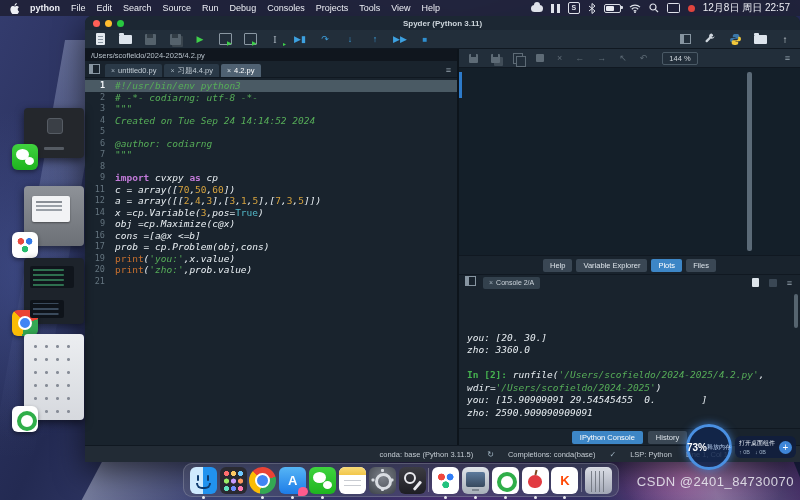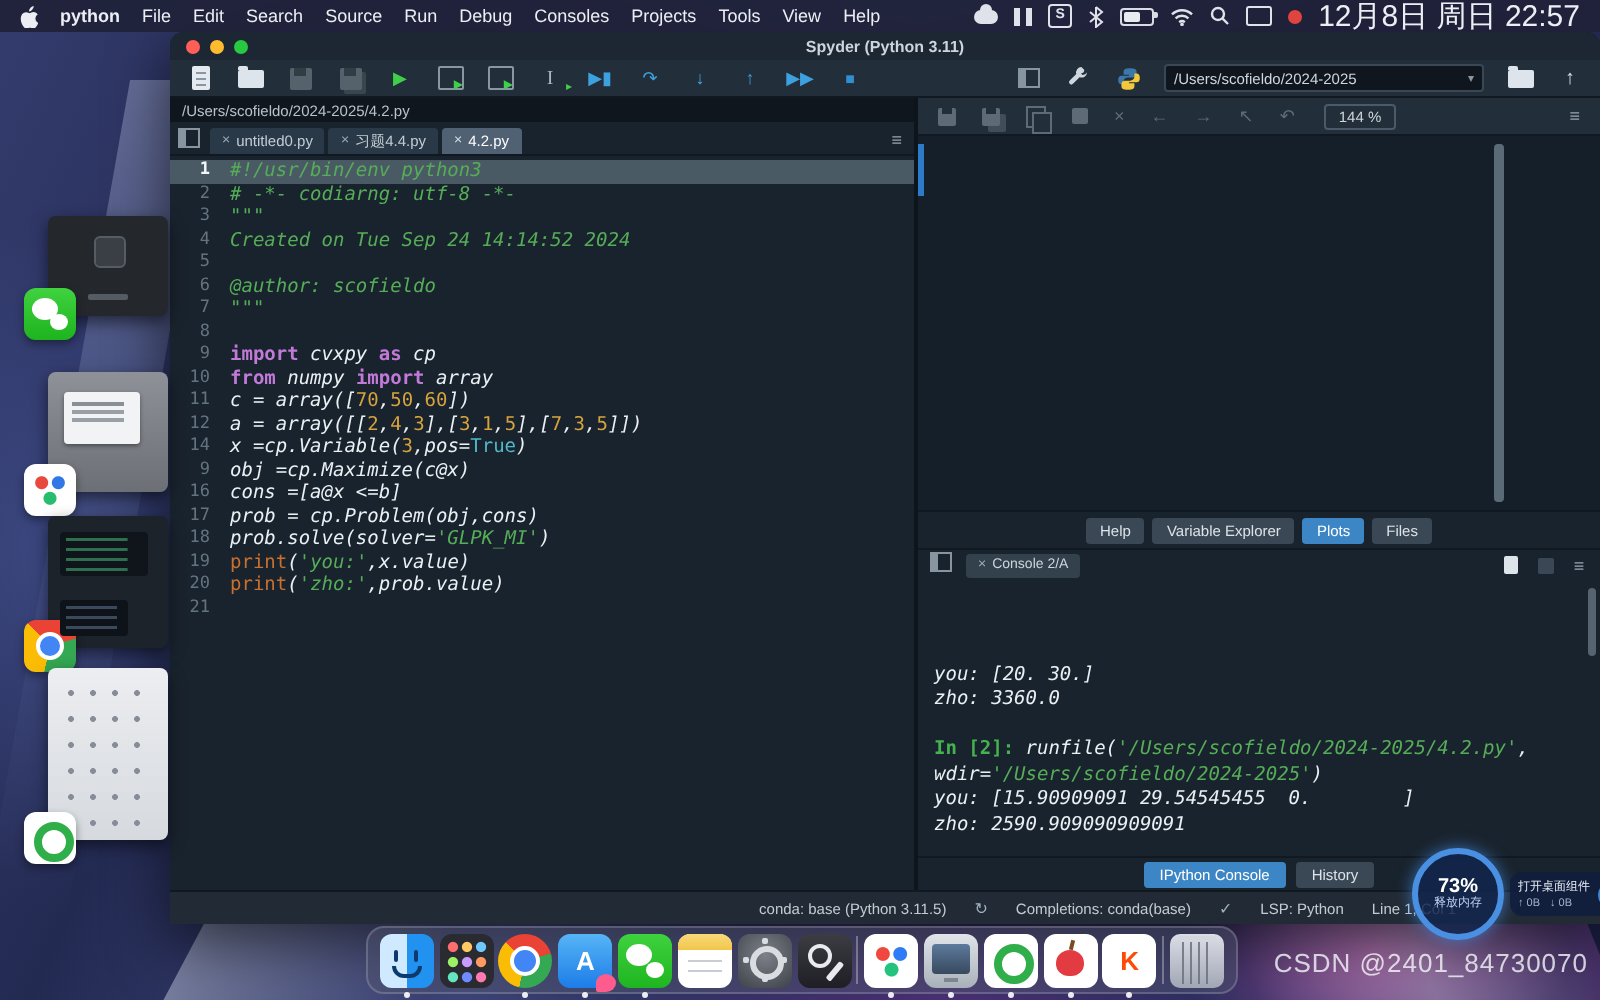--- a/index.html
+++ b/index.html
@@ -14,21 +14,21 @@
   .s2{left:95px;top:450px;width:130px;height:50px;transform:skewX(-28deg);background:linear-gradient(90deg,rgba(230,236,252,.4),transparent);}
   .s3{left:620px;top:455px;width:180px;height:45px;transform:skewX(22deg);background:linear-gradient(90deg,transparent,rgba(225,230,250,.35),rgba(180,90,200,.3));}
 
   
   .menubar{position:absolute;left:0;top:0;width:800px;height:16px;background:rgba(32,34,56,.92);
     display:flex;align-items:center;padding:0 10px;box-sizing:border-box;z-index:10;color:#eceef4;font-size:9px;gap:11px;}
   .mitem{white-space:nowrap;}
   .mapp{font-weight:bold;}
   .msp{flex:1;}
   .mright{display:flex;align-items:center;gap:8px;}
-  .mclock{font-size:15px;white-space:nowrap;}
+  .mclock{font-size:10px;white-space:nowrap;}
   .ic{display:inline-flex;align-items:center;justify-content:center;}
   .i-sbox{width:10px;height:10px;border:1px solid #dfe2ea;border-radius:2px;color:#dfe2ea;font-size:7px;font-weight:bold;line-height:10px;text-align:center;}
   .i-bars{width:9px;height:9px;border-left:3px solid #dfe2ea;border-right:3px solid #dfe2ea;box-sizing:border-box;}
   .i-batt{position:relative;width:15px;height:7px;border:1px solid #d9dce4;border-radius:2px;}
   .i-batt::before{content:"";position:absolute;left:1px;top:1px;bottom:1px;width:8px;background:#e8eaf0;border-radius:1px;}
   .i-batt::after{content:"";position:absolute;right:-3px;top:1.5px;width:2px;height:3px;background:#d9dce4;border-radius:0 1px 1px 0;}
   .i-display{width:11px;height:8px;border:1px solid #dfe2ea;border-radius:1.5px;}
   .i-dot{width:7px;height:7px;border-radius:50%;background:#e0443e;}
   .i-cloud{width:12px;height:7px;background:#dfe2ea;border-radius:4px;position:relative;}
   .i-cloud::before{content:"";position:absolute;left:3px;top:-3px;width:6px;height:6px;background:#dfe2ea;border-radius:50%;}
@@ -204,21 +204,21 @@
   .dk-redfruit::before{content:"";position:absolute;left:50%;top:8px;width:14px;height:13px;margin-left:-7px;background:#e23b41;border-radius:50% 50% 46% 46%;}
   .dk-redfruit::after{content:"";position:absolute;left:13px;top:3px;width:2px;height:5px;background:#7a4a22;transform:rotate(14deg);}
   .dk-kwai{background:#fff;display:flex;align-items:center;justify-content:center;color:#ff4906;font-weight:bold;font-size:13px;}
   .dk-trash{background:linear-gradient(180deg,rgba(237,240,246,.9),rgba(178,184,194,.85));border-radius:5px;}
   .dk-trash::before{content:"";position:absolute;left:6px;right:6px;top:4px;bottom:2px;background:repeating-linear-gradient(90deg,rgba(108,113,123,.85) 0 1px,transparent 1px 4px);}
   .dk-trash::after{content:"";position:absolute;left:4px;right:4px;top:1.5px;height:2px;background:#d3d7de;border-radius:1px;}
 
   
   .memwidget{position:absolute;left:686px;top:423px;width:116px;height:48px;z-index:20;display:flex;align-items:center;}
   .memcircle{width:40px;height:40px;border-radius:50%;border:3px solid #4a90e2;background:rgba(18,38,78,.85);
-    box-shadow:0 0 8px rgba(70,140,230,.7);display:flex;flex-direction:column;align-items:center;justify-content:center;flex:none;margin-left:20px;}
+    box-shadow:0 0 8px rgba(70,140,230,.7);display:flex;align-items:center;justify-content:center;flex:none;}
   .mempct{color:#fff;font-size:10px;font-weight:bold;line-height:11px;}
   .memlbl{color:#b9d0ef;font-size:6px;line-height:7px;white-space:nowrap;}
   .mempanel{background:rgba(16,30,62,.88);border-radius:6px;padding:3px 4px;margin-left:3px;display:flex;align-items:center;gap:4px;}
   .mpcol{display:flex;flex-direction:column;gap:1px;}
   .mptitle{color:#e8eef6;font-size:6px;white-space:nowrap;}
   .mprow{color:#9fb2c8;font-size:5.5px;display:flex;gap:5px;white-space:nowrap;}
   .memplus{width:13px;height:13px;border-radius:50%;background:#3f86d8;color:#fff;font-size:10px;line-height:13px;text-align:center;flex:none;}
 
   .watermark{position:absolute;right:6px;top:474px;font-size:13px;color:rgba(242,243,248,.82);z-index:6;letter-spacing:.5px;}
 
@@ -339,24 +339,20 @@
         <svg width="12" height="12" viewBox="0 0 24 24">
             <path fill="#cfd6dd" d="M21 6.2a5.4 5.4 0 0 1-7.4 5L7 17.8a2.3 2.3 0 1 1-3.3-3.3l6.6-6.6A5.4 5.4 0 0 1 15.4 1l3 3-.8 2.6-2.6.8 1.6 1.6 2.6-.8z"></path>
           </svg>
       </span>
       <span class="tb">
         <svg width="13" height="13" viewBox="0 0 24 24">
             <path fill="#3b77a8" d="M12 2c-3 0-5 1-5 3v3h5v1H5c-2 0-3 1.5-3 4s1 4 3 4h2v-3c0-2 2-3.5 4-3.5h5c1.7 0 3-1.3 3-3V5c0-2-2-3-5-3h-2z"></path>
             <path fill="#f2c83c" d="M12 22c3 0 5-1 5-3v-3h-5v-1h7c2 0 3-1.5 3-4s-1-4-3-4h-2v3c0 2-2 3.5-4 3.5H8c-1.7 0-3 1.3-3 3V19c0 2 2 3 5 3h2z"></path>
           </svg>
       </span>
-      <span class="wd-combo">
-        <span class="txt">/Users/scofieldo/2024-2025</span>
-        <span class="arr">▾</span>
-      </span>
       <span class="tb">
           <span class="folder"></span>
         </span>
       <span class="tb upar">↑</span>
     </div>
 
     <div class="main">
       <div class="leftcol">
         <div class="pathbar">/Users/scofieldo/2024-2025/4.2.py</div>
         <div class="etabbar">
@@ -377,32 +373,30 @@
             </span>
           <span class="etabsp"></span>
           <span class="menuglyph">≡</span>
         </div>
         <div id="code">
             <div class="cl hl"><span class="ln">1</span><span class="lc"><span class="k-c">#!/usr/bin/env python3</span></span></div>
             <div class="cl"><span class="ln">2</span><span class="lc"><span class="k-c"># -*- codiarng: utf-8 -*-</span></span></div>
             <div class="cl"><span class="ln">3</span><span class="lc"><span class="k-s">"""</span></span></div>
             <div class="cl"><span class="ln">4</span><span class="lc"><span class="k-s">Created on Tue Sep 24 14:14:52 2024</span></span></div>
             <div class="cl"><span class="ln">5</span><span class="lc"></span></div>
-            <div class="cl"><span class="ln">6</span><span class="lc"><span class="k-s">@author: scofieldo</span></span></div>
+            <div class="cl"><span class="ln">6</span><span class="lc"><span class="k-s">@author: codiarng</span></span></div>
             <div class="cl"><span class="ln">7</span><span class="lc"><span class="k-s">"""</span></span></div>
             <div class="cl"><span class="ln">8</span><span class="lc"></span></div>
             <div class="cl"><span class="ln">9</span><span class="lc"><span class="k-k">import</span><span class="k-t"> cvxpy </span><span class="k-k">as</span><span class="k-t"> cp</span></span></div>
-            <div class="cl"><span class="ln">10</span><span class="lc"><span class="k-k">from</span><span class="k-t"> numpy </span><span class="k-k">import</span><span class="k-t"> array</span></span></div>
             <div class="cl"><span class="ln">11</span><span class="lc"><span class="k-t">c = array([</span><span class="k-n">70</span><span class="k-t">,</span><span class="k-n">50</span><span class="k-t">,</span><span class="k-n">60</span><span class="k-t">])</span></span></div>
             <div class="cl"><span class="ln">12</span><span class="lc"><span class="k-t">a = array([[</span><span class="k-n">2</span><span class="k-t">,</span><span class="k-n">4</span><span class="k-t">,</span><span class="k-n">3</span><span class="k-t">],[</span><span class="k-n">3</span><span class="k-t">,</span><span class="k-n">1</span><span class="k-t">,</span><span class="k-n">5</span><span class="k-t">],[</span><span class="k-n">7</span><span class="k-t">,</span><span class="k-n">3</span><span class="k-t">,</span><span class="k-n">5</span><span class="k-t">]])</span></span></div>
             <div class="cl"><span class="ln">14</span><span class="lc"><span class="k-t">x =cp.Variable(</span><span class="k-n">3</span><span class="k-t">,pos=</span><span class="k-T">True</span><span class="k-t">)</span></span></div>
             <div class="cl"><span class="ln">9</span><span class="lc"><span class="k-t">obj =cp.Maximize(c@x)</span></span></div>
             <div class="cl"><span class="ln">16</span><span class="lc"><span class="k-t">cons =[a@x &lt;=b]</span></span></div>
             <div class="cl"><span class="ln">17</span><span class="lc"><span class="k-t">prob = cp.Problem(obj,cons)</span></span></div>
-            <div class="cl"><span class="ln">18</span><span class="lc"><span class="k-t">prob.solve(solver=</span><span class="k-s">'GLPK_MI'</span><span class="k-t">)</span></span></div>
             <div class="cl"><span class="ln">19</span><span class="lc"><span class="k-b">print</span><span class="k-t">(</span><span class="k-s">'you:'</span><span class="k-t">,x.value)</span></span></div>
             <div class="cl"><span class="ln">20</span><span class="lc"><span class="k-b">print</span><span class="k-t">(</span><span class="k-s">'zho:'</span><span class="k-t">,prob.value)</span></span></div>
             <div class="cl"><span class="ln">21</span><span class="lc"></span></div>
           </div>
       </div>
 
       <div class="rightcol">
         <div class="ptools">
           <span class="pt">
               <span class="flop"></span>

